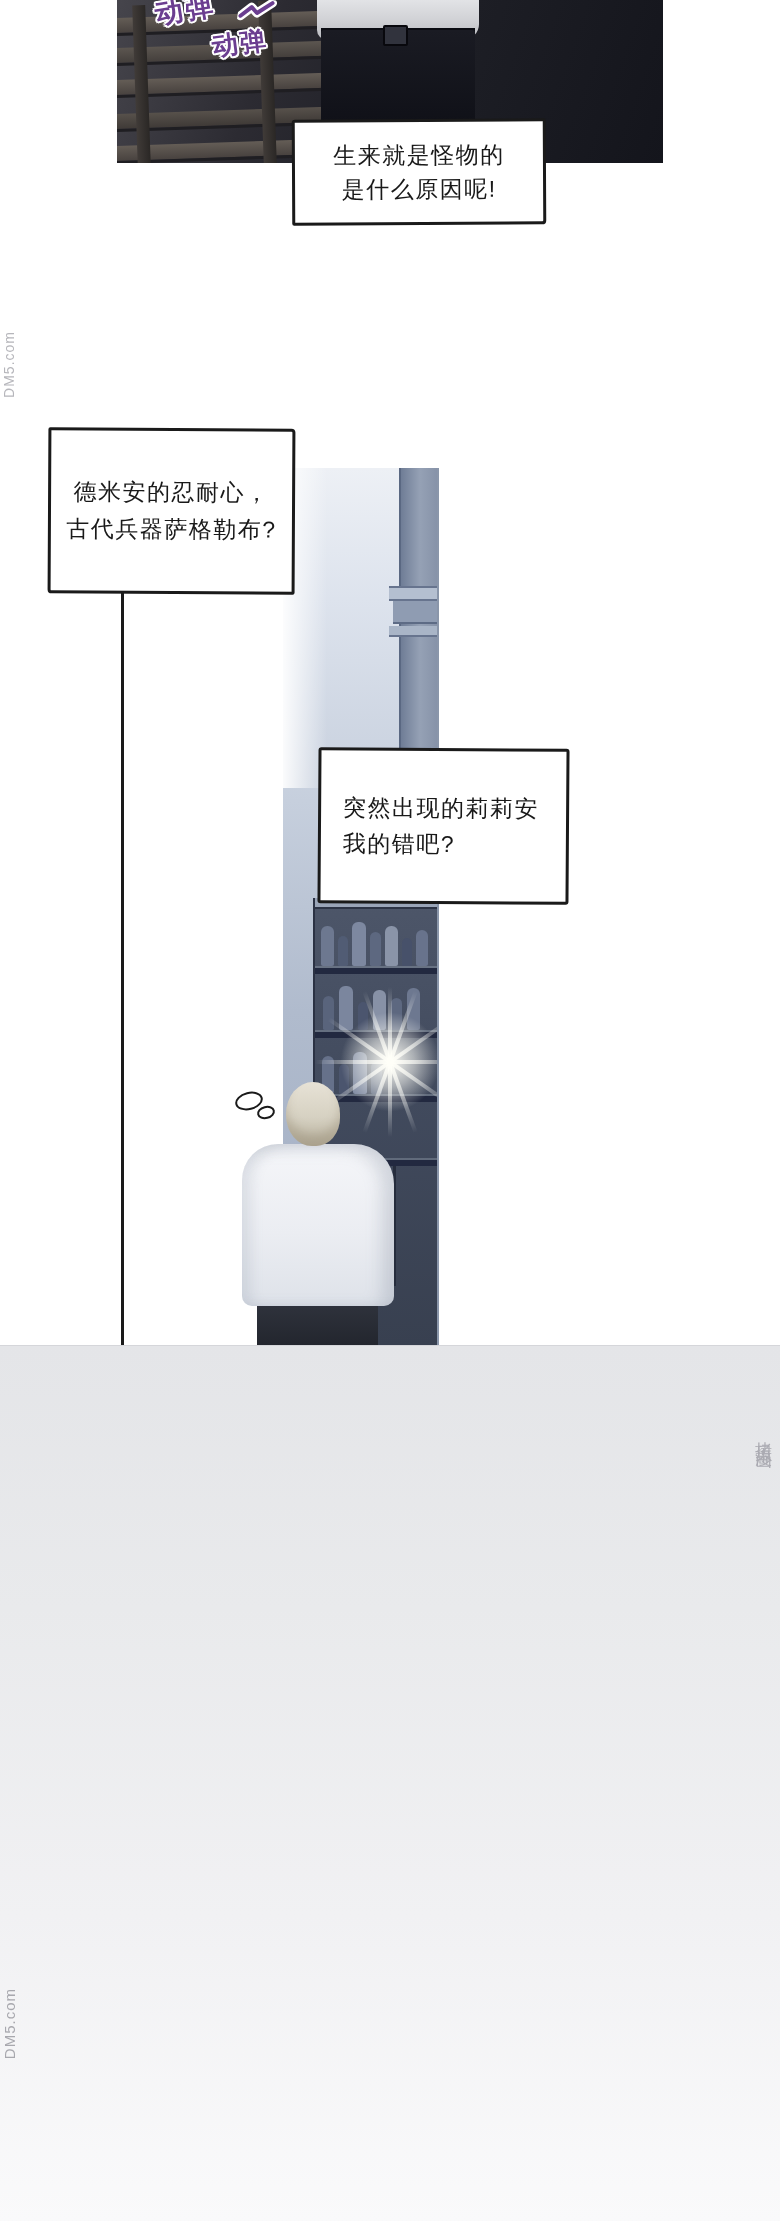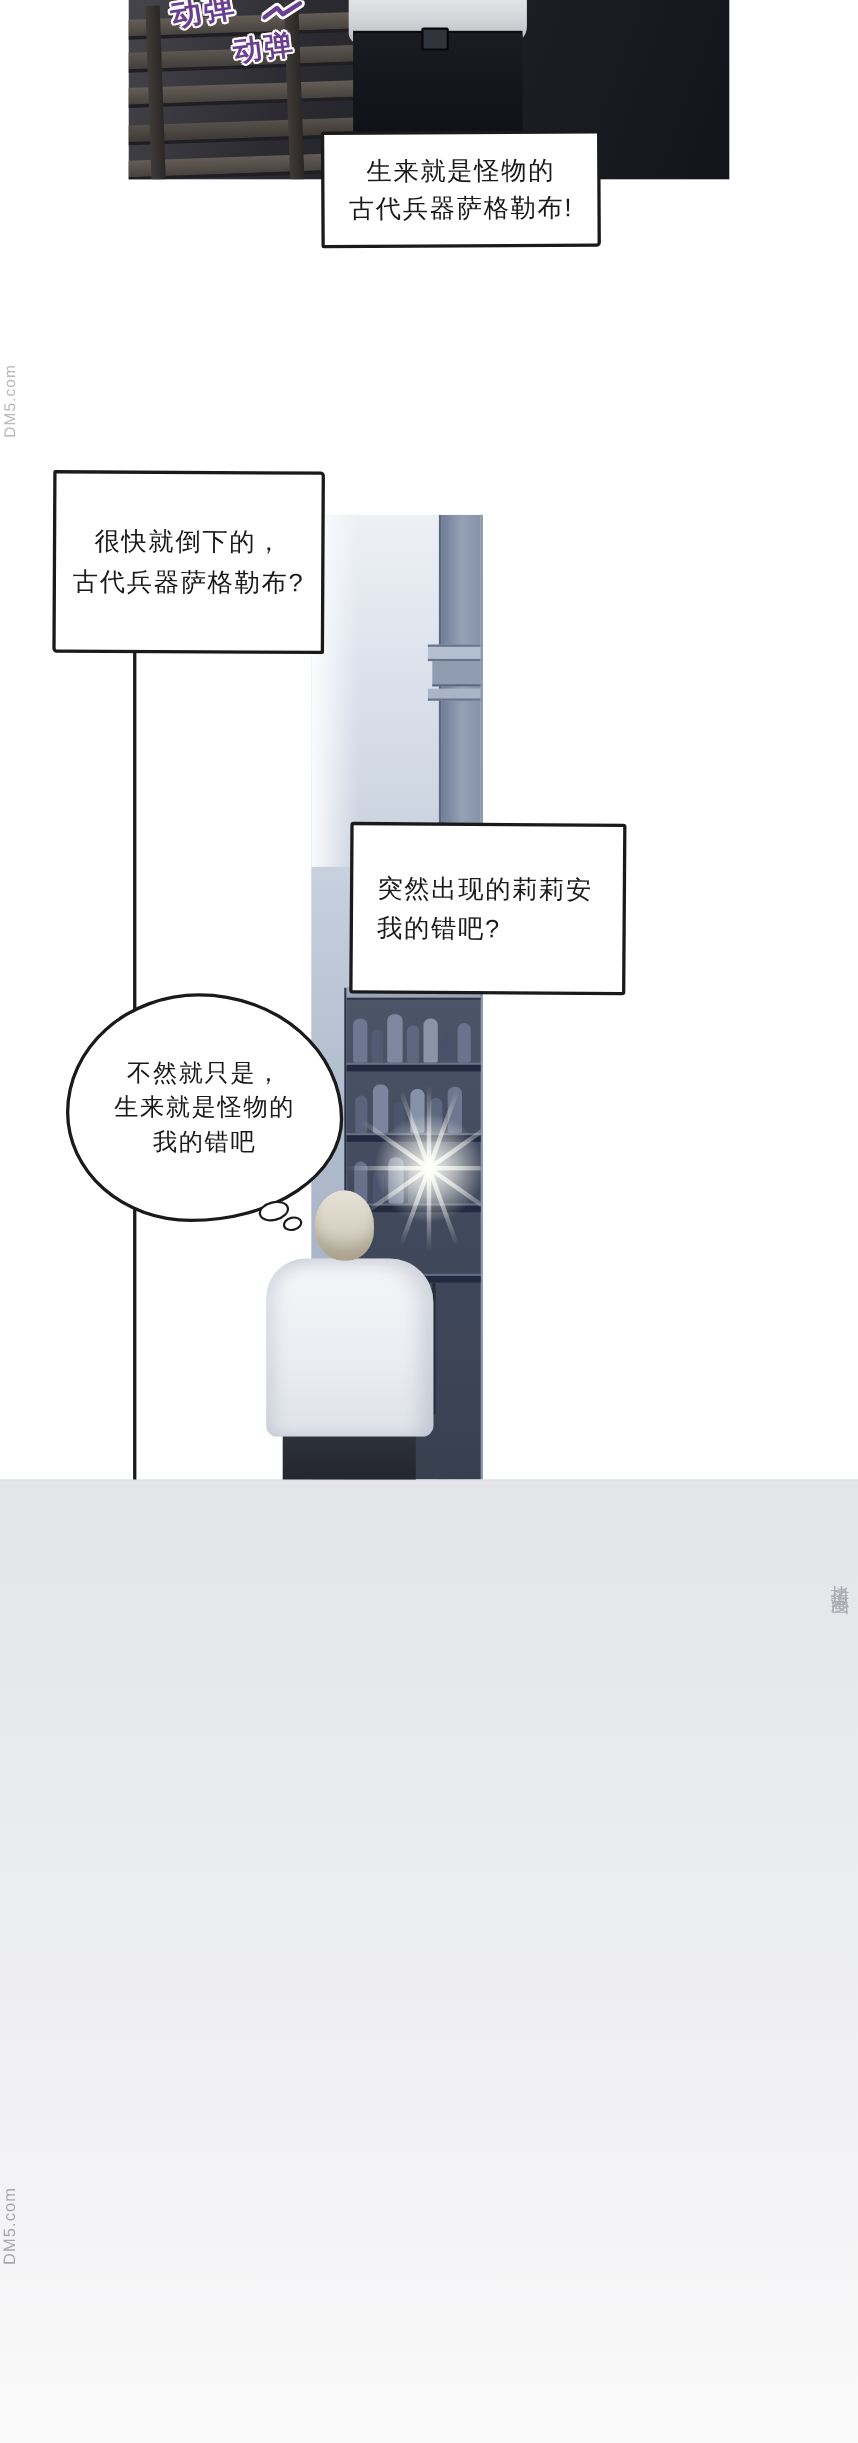--- a/index.html
+++ b/index.html
@@ -113,25 +113,25 @@
   <div id="sfx-arrow">
     <svg width="38" height="26" viewBox="0 0 38 26">
       <polyline points="3,20 13,10 19,15 33,3" fill="none" stroke="#ffffff" stroke-width="9" stroke-linecap="round" stroke-linejoin="round"></polyline>
       <polyline points="3,20 13,10 19,15 33,3" fill="none" stroke="#6b3e90" stroke-width="4" stroke-linecap="round" stroke-linejoin="round"></polyline>
     </svg>
   </div>
   <div id="sfx2" class="sfx">动弹</div>
 
   <div id="cap1" class="caption">
     <span>生来就是怪物的</span>
-    <span>古代兵器萨格勒布!</span>
+    <span>是什么原因呢!</span>
   </div>
 
   <div id="cap2" class="caption">
-    <span>很快就倒下的，</span>
+    <span>德米安的忍耐心，</span>
     <span>古代兵器萨格勒布?</span>
   </div>
 
   <div id="panel-line" class="abs"></div>
 
   <div id="strip" class="abs">
     <div id="strip-fade"></div>
     <div id="pillar"></div>
     <div id="mold1" class="molding"></div>
     <div id="mold2" class="molding"></div>
@@ -178,25 +178,20 @@
     <div class="ray" style="transform:rotate(-70deg);"></div>
     <div class="ray" style="transform:rotate(90deg);"></div>
     <div id="glow"></div>
   </div>
 
   <div id="cap3" class="caption">
     <span>突然出现的莉莉安</span>
     <span>我的错吧?</span>
   </div>
 
-  <div id="thought">
-    <span>不然就只是，</span>
-    <span>生来就是怪物的</span>
-    <span>我的错吧</span>
-  </div>
   <div id="tail1" class="tail"></div>
   <div id="tail2" class="tail"></div>
 
   <div id="trousers" class="abs"></div>
   <div id="neck" class="abs"></div>
   <div id="body" class="abs"></div>
   <div id="hair" class="abs"></div>
 
   <div id="bottom-band" class="abs"></div>
 

